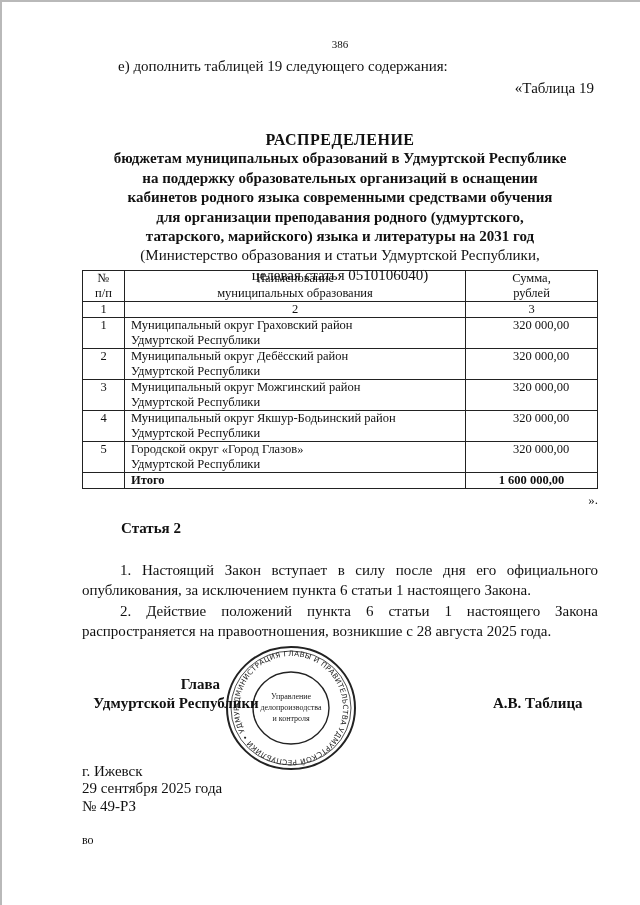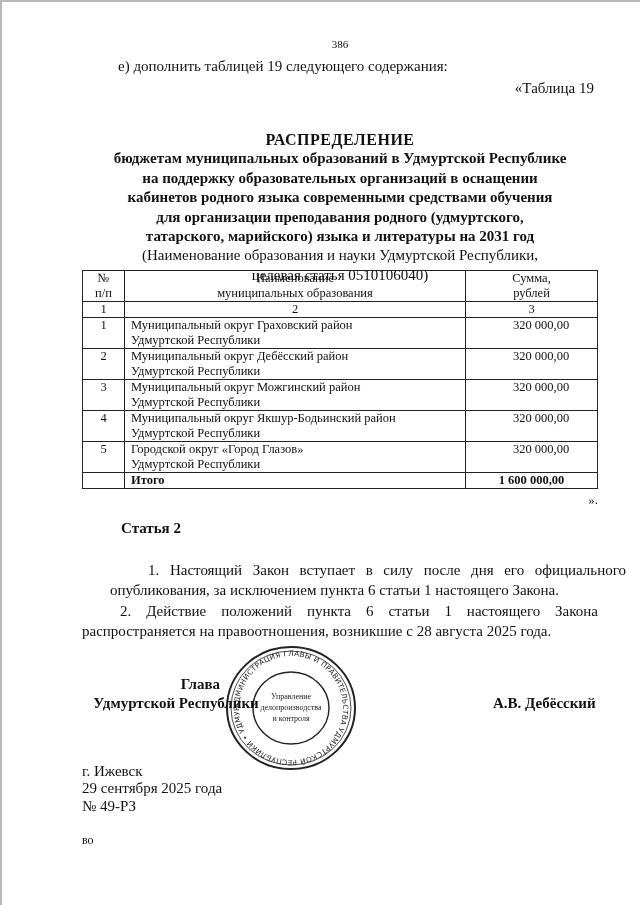--- a/index.html
+++ b/index.html
@@ -34,21 +34,21 @@
   tr.data td.c-num { text-align: center; }
   tr.data td.c-amt { text-align: center; padding-left: 25px; }
   tr.total td { font-weight: bold; }
   tr.total td.c-amt { text-align: center; }
 
   .closing-quote { right: 42px; top: 492px; font-size: 13px; }
   .article-heading { left: 121px; top: 520px; font-size: 15px; font-weight: bold; }
   .para { left: 82px; width: 516px; font-size: 15px; line-height: 20px; text-align: justify; }
   .para .line1 { display: block; text-indent: 38px; text-align-last: justify; }
   .para .line2 { display: block; }
-  .p1 { top: 560px; margin-left: 28px; }
+  .p1 { top: 560px; }
   .p2 { top: 601px; }
 
   .sign-title { font-size: 15px; font-weight: bold; text-align: center; }
   .sign-title-1 { left: 140px; width: 80px; top: 676px; text-align: right; }
   .sign-title-2 { left: 86px; width: 180px; top: 695px; }
   .signer { left: 493px; top: 695px; font-size: 15px; font-weight: bold; }
   .stamp { left: 224px; top: 644px; width: 134px; height: 128px; }
 
   .footer { left: 82px; font-size: 15px; line-height: 18px; }
   .city { top: 762px; }
@@ -65,21 +65,21 @@
 <div class="abs intro">е) дополнить таблицей 19 следующего содержания:</div>
 <div class="abs table-ref">«Таблица 19</div>
 
 <div class="abs title-block">
   <div class="bold main-title">РАСПРЕДЕЛЕНИЕ</div>
   <div class="bold">бюджетам муниципальных образований в Удмуртской Республике</div>
   <div class="bold">на поддержку образовательных организаций в оснащении</div>
   <div class="bold">кабинетов родного языка современными средствами обучения</div>
   <div class="bold">для организации преподавания родного (удмуртского,</div>
   <div class="bold">татарского, марийского) языка и литературы на 2031 год</div>
-  <div>(Наименование образования и науки Удмуртской Республики,</div>
+  <div>(Министерство образования и статьи Удмуртской Республики,</div>
   <div>целевая статья 0510106040)</div>
 </div>
 
 <table class="dist">
   <tbody>
       <tr>
     <th class="c-num">
       <div>№</div>
       <div>п/п</div>
     </th>
@@ -170,18 +170,18 @@
       <textPath href="#stampRing">АДМИНИСТРАЦИЯ ГЛАВЫ И ПРАВИТЕЛЬСТВА УДМУРТСКОЙ РЕСПУБЛИКИ • УДМУРТ ЭЛЬКУН ТӦРОЛЭН НО КИВАЛТЭТЛЭН АДМИНИСТРАЦИЕЗ •</textPath>
     </text>
     <text x="67" y="55" text-anchor="middle" font-family="Liberation Serif, serif" font-size="8" fill="#222">Управление</text>
     <text x="67" y="66" text-anchor="middle" font-family="Liberation Serif, serif" font-size="8" fill="#222">делопроизводства</text>
     <text x="67" y="77" text-anchor="middle" font-family="Liberation Serif, serif" font-size="8" fill="#222">и контроля</text>
   </svg>
 </div>
 
 <div class="abs sign-title sign-title-1">Глава</div>
 <div class="abs sign-title sign-title-2">Удмуртской Республики</div>
-<div class="abs signer">А.В. Дебёсский</div>
+<div class="abs signer">А.В. Таблица</div>
 
 <div class="abs footer city">г. Ижевск</div>
 <div class="abs footer date">29 сентября 2025 года</div>
 <div class="abs footer number">№ 49-РЗ</div>
 <div class="abs initials">во</div>
 
 </body></html>

